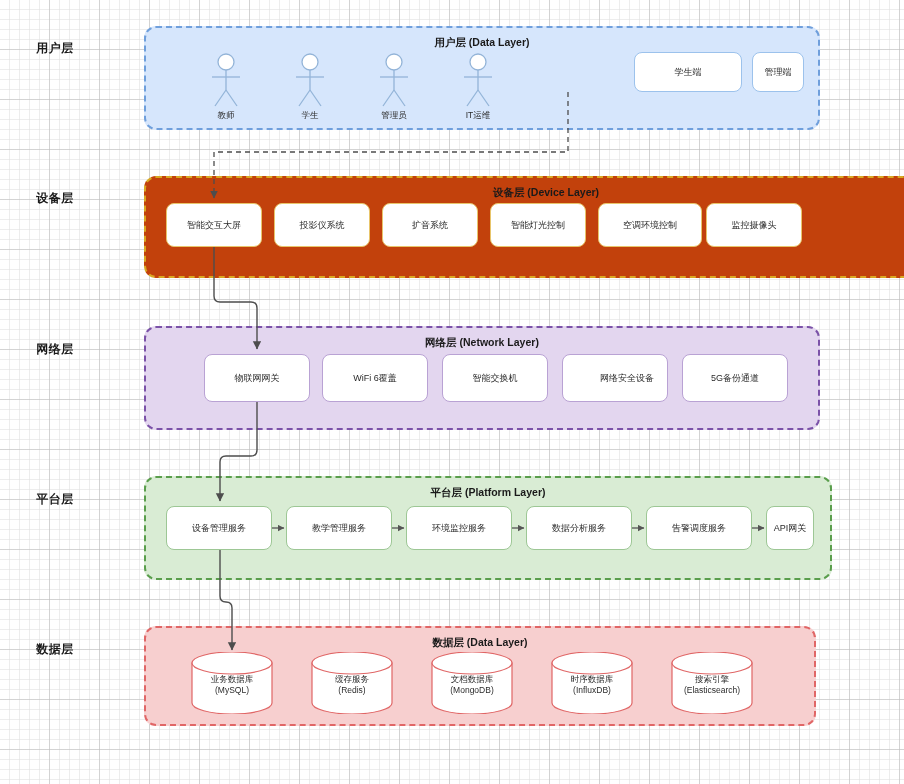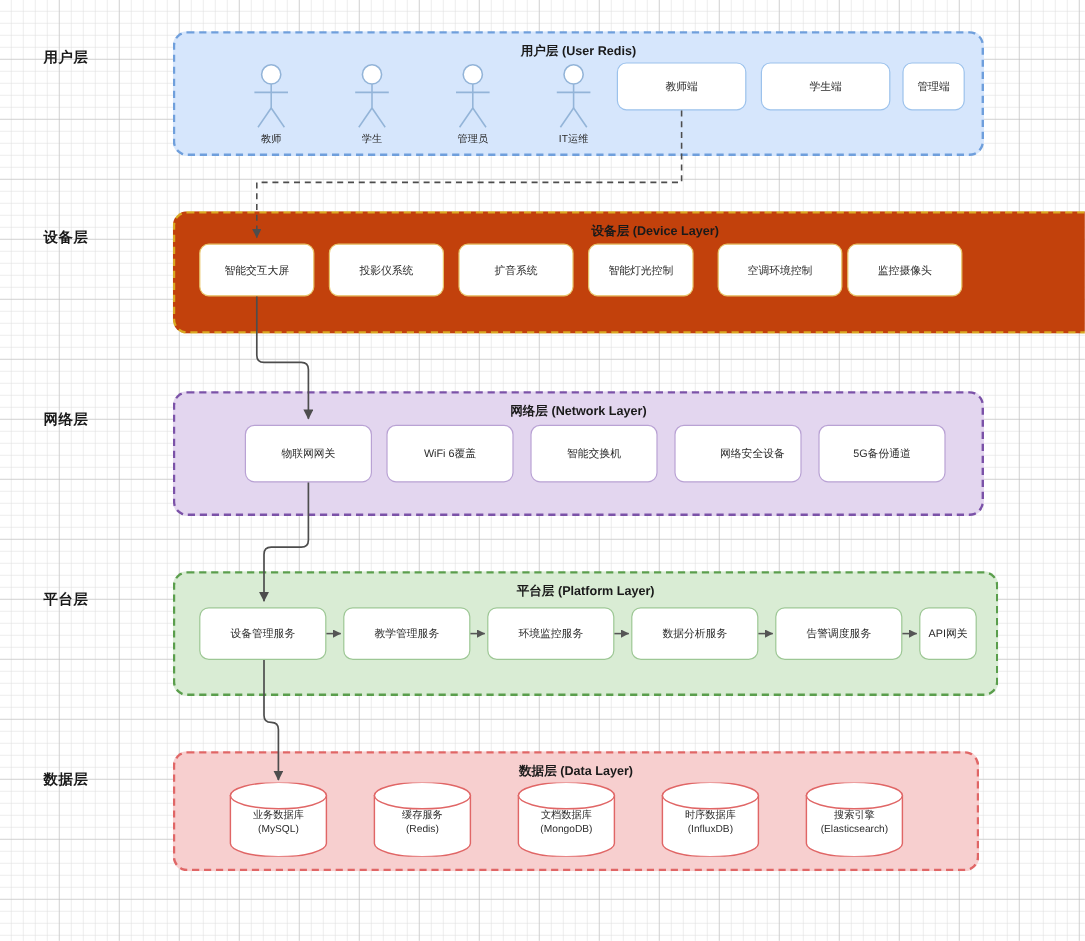--- a/index.html
+++ b/index.html
@@ -56,21 +56,21 @@
 
 <div id="canvas">
 
   <div class="side-label" style="left:0px;top:40px;">用户层</div>
   <div class="side-label" style="left:0px;top:190px;">设备层</div>
   <div class="side-label" style="left:0px;top:341px;">网络层</div>
   <div class="side-label" style="left:0px;top:491px;">平台层</div>
   <div class="side-label" style="left:0px;top:641px;">数据层</div>
 
   <div class="layer" style="left:144px;top:26px;width:676px;height:104px;background:#d6e6fc;border-color:#6f9fdc;">
-    <div class="layer-title">用户层 (User Redis)</div>
+    <div class="layer-title">用户层 (Data Layer)</div>
   </div>
 
   <div class="actor" style="left:196px;top:52px;">
     <svg width="60" height="58" viewBox="0 0 60 58">
       <circle cx="30" cy="10" r="8" fill="#ffffff" stroke="#93b4d8" stroke-width="1.3"></circle>
       <line x1="30" y1="18" x2="30" y2="38" stroke="#93b4d8" stroke-width="1.3"></line>
       <line x1="16" y1="25" x2="44" y2="25" stroke="#93b4d8" stroke-width="1.3"></line>
       <line x1="30" y1="38" x2="19" y2="54" stroke="#93b4d8" stroke-width="1.3"></line>
       <line x1="30" y1="38" x2="41" y2="54" stroke="#93b4d8" stroke-width="1.3"></line>
     </svg>
@@ -100,31 +100,30 @@
     <svg width="60" height="58" viewBox="0 0 60 58">
       <circle cx="30" cy="10" r="8" fill="#ffffff" stroke="#93b4d8" stroke-width="1.3"></circle>
       <line x1="30" y1="18" x2="30" y2="38" stroke="#93b4d8" stroke-width="1.3"></line>
       <line x1="16" y1="25" x2="44" y2="25" stroke="#93b4d8" stroke-width="1.3"></line>
       <line x1="30" y1="38" x2="19" y2="54" stroke="#93b4d8" stroke-width="1.3"></line>
       <line x1="30" y1="38" x2="41" y2="54" stroke="#93b4d8" stroke-width="1.3"></line>
     </svg>
     <div class="cap">IT运维</div>
   </div>
 
-  <div class="node user-node" style="position:absolute;left:514px;top:52px;width:108px;">教师端</div>
   <div class="node user-node" style="position:absolute;left:634px;top:52px;width:108px;">学生端</div>
   <div class="node user-node" style="position:absolute;left:752px;top:52px;width:52px;">管理端</div>
 
   <div class="layer" style="left:144px;top:176px;width:804px;height:102px;background:#c2410c;border-color:#d9a822;">
     <div class="layer-title">设备层 (Device Layer)</div>
   </div>
   <div class="node dev-node" style="position:absolute;left:166px;top:203px;width:96px;">智能交互大屏</div>
   <div class="node dev-node" style="position:absolute;left:274px;top:203px;width:96px;">投影仪系统</div>
   <div class="node dev-node" style="position:absolute;left:382px;top:203px;width:96px;">扩音系统</div>
-  <div class="node dev-node" style="position:absolute;left:490px;top:203px;width:88px;">智能灯光控制</div>
+  <div class="node dev-node" style="position:absolute;left:490px;top:203px;width:96px;">智能灯光控制</div>
   <div class="node dev-node" style="position:absolute;left:598px;top:203px;width:104px;">空调环境控制</div>
   <div class="node dev-node" style="position:absolute;left:706px;top:203px;width:96px;">监控摄像头</div>
 
   <div class="layer" style="left:144px;top:326px;width:676px;height:104px;background:#e3d6ef;border-color:#7b52a8;">
     <div class="layer-title">网络层 (Network Layer)</div>
   </div>
   <div class="node net-node" style="position:absolute;left:204px;top:354px;width:106px;">物联网网关</div>
   <div class="node net-node" style="position:absolute;left:322px;top:354px;width:106px;">WiFi 6覆盖</div>
   <div class="node net-node" style="position:absolute;left:442px;top:354px;width:106px;">智能交换机</div>
   <div class="node net-node" style="position:absolute;left:562px;top:354px;width:106px;padding-left:28px;">网络安全设备</div>

